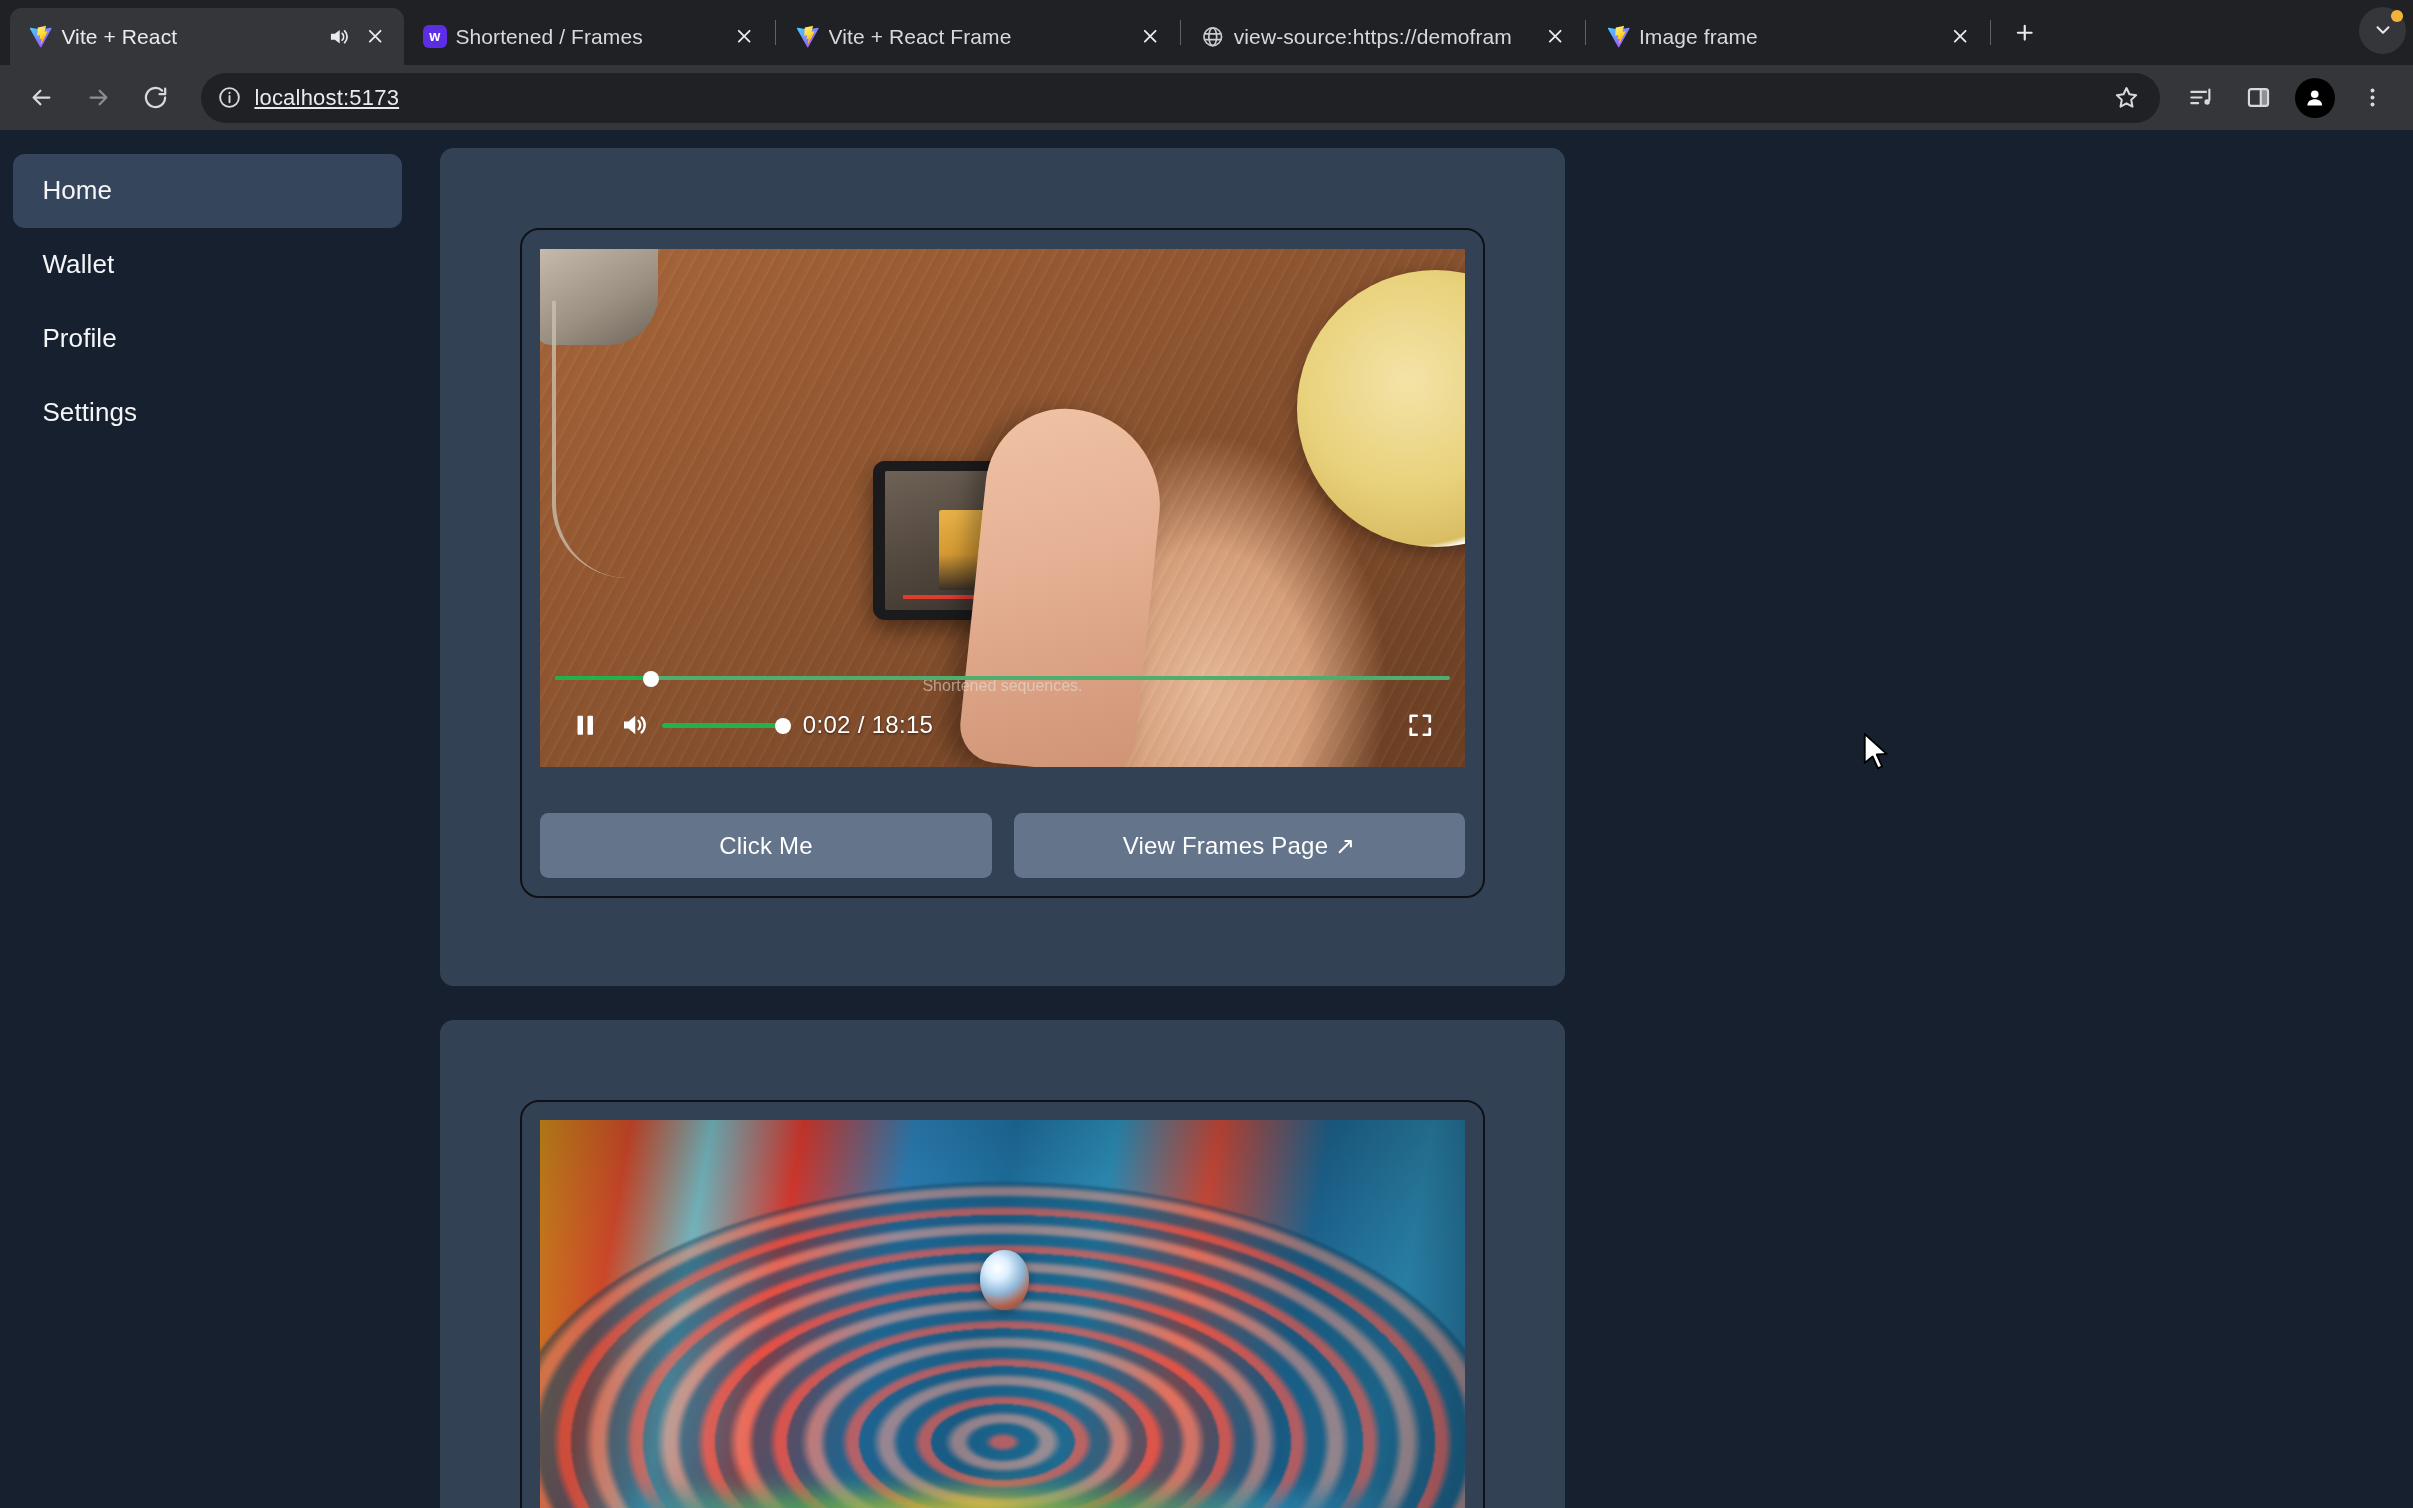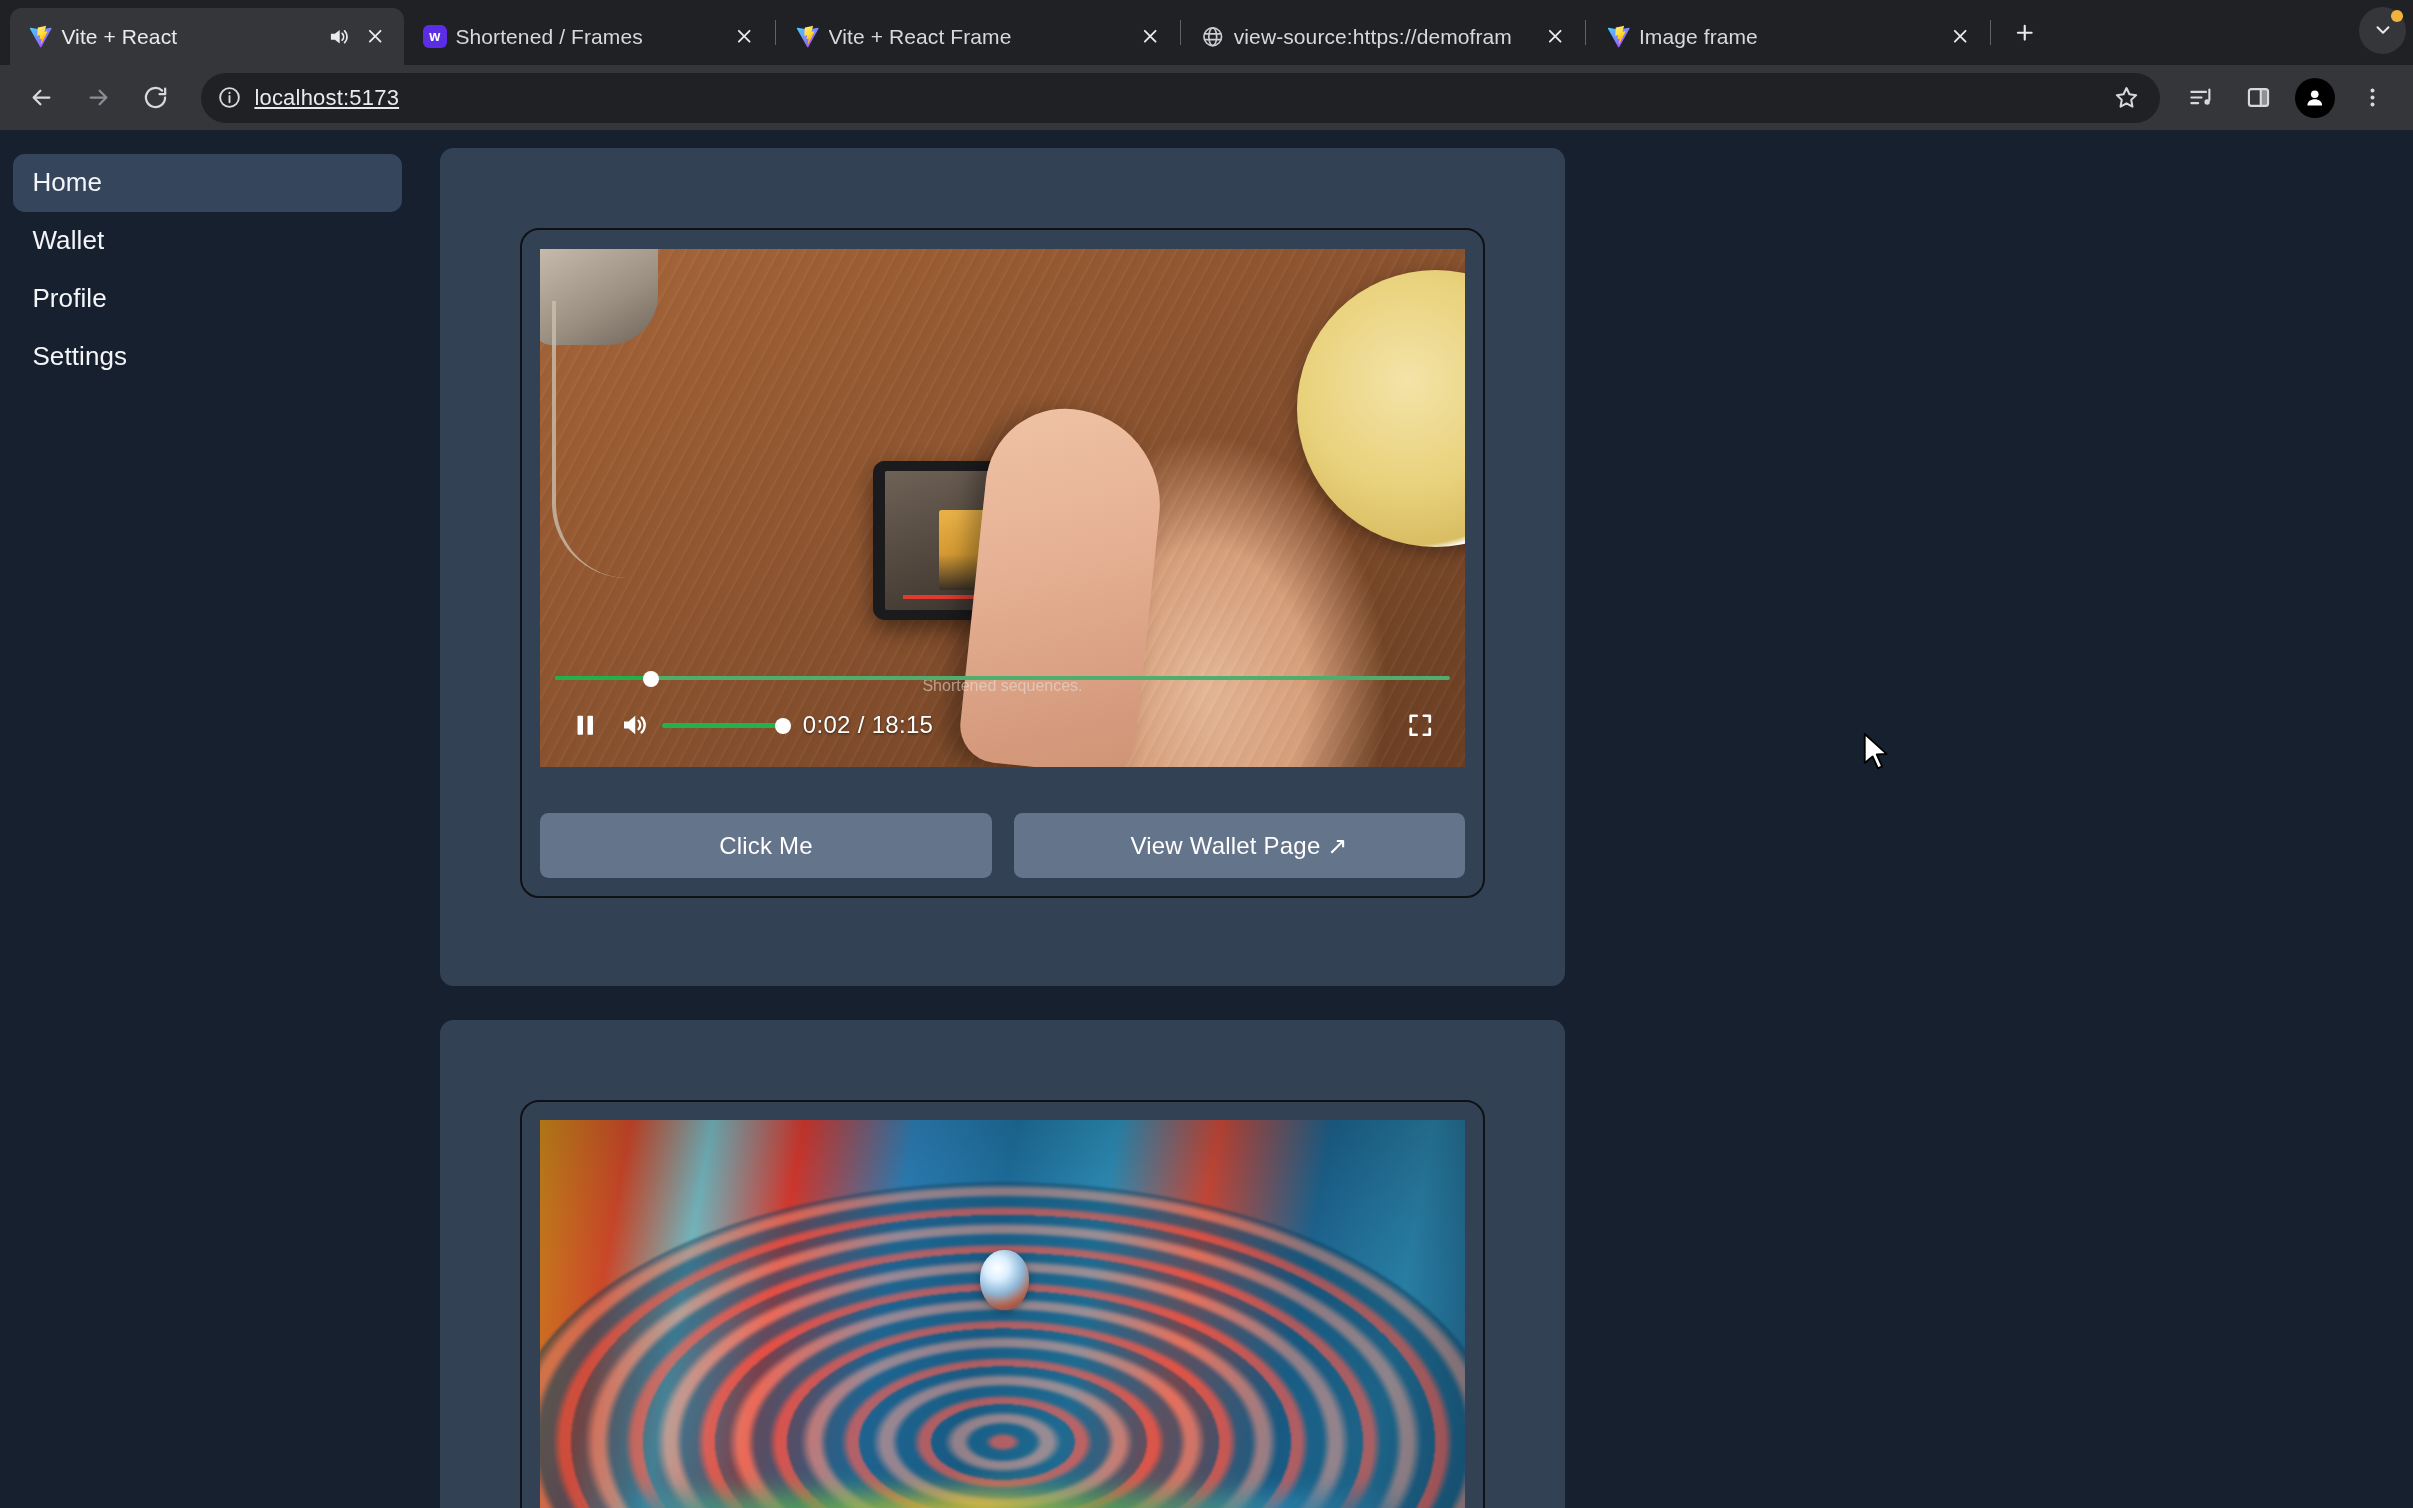--- a/index.html
+++ b/index.html
@@ -134,24 +134,24 @@
     overflow: hidden;
     position: relative;
   }
 
   .sidebar {
     width: 419px;
     flex: 0 0 419px;
     padding: 23.5px 17px 0 13.4px;
   }
   .nav-item {
-    height: 58px;
+    height: 74px;
     display: flex;
     align-items: center;
-    padding-left: 19px;
+    padding-left: 29px;
     border-radius: 11.7px;
     color: #f3f5f8;
     font-size: 26px;
     letter-spacing: 0.1px;
   }
   .nav-item.active { background: #35465c; }
 
   .content {
     flex: 1 1 auto;
     padding: 0 0 0 0;
@@ -673,21 +673,21 @@
               </div>
 
             </div>
           </div>
 
           <div class="btn-row">
             <div class="fbtn">
               <span>Click Me</span>
             </div>
             <div class="fbtn">
-              <span>View Wallet Page ↗</span>
+              <span>View Frames Page ↗</span>
             </div>
           </div>
 
         </div>
       </section>
 
       <section class="frame-card second">
         <div class="frame-inner">
           <div class="media-photo" title="colorful water droplet ripple">
             <div class="ripple-bg"></div>

